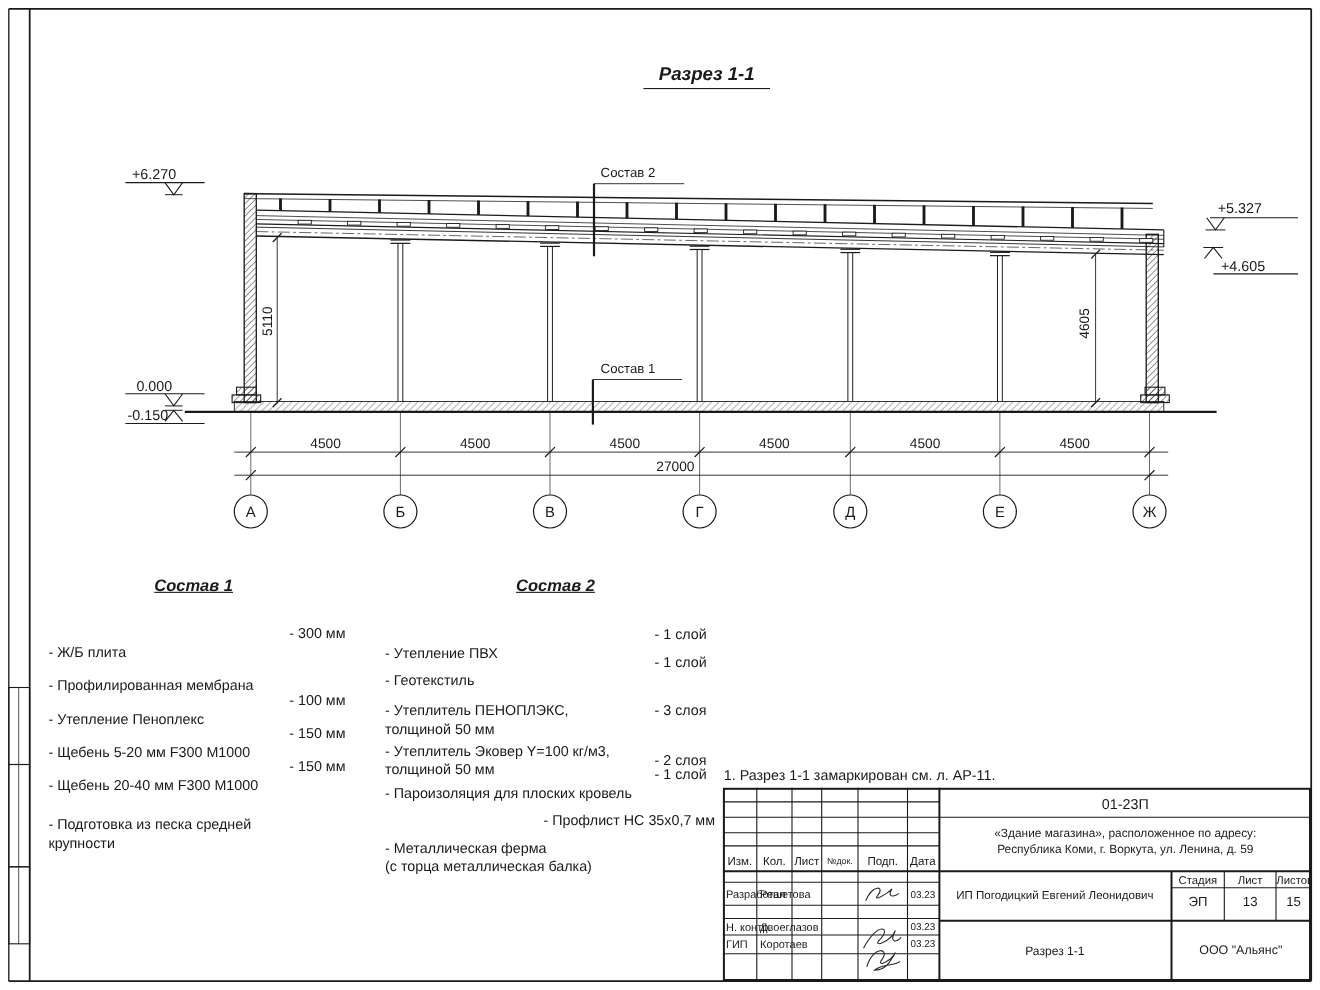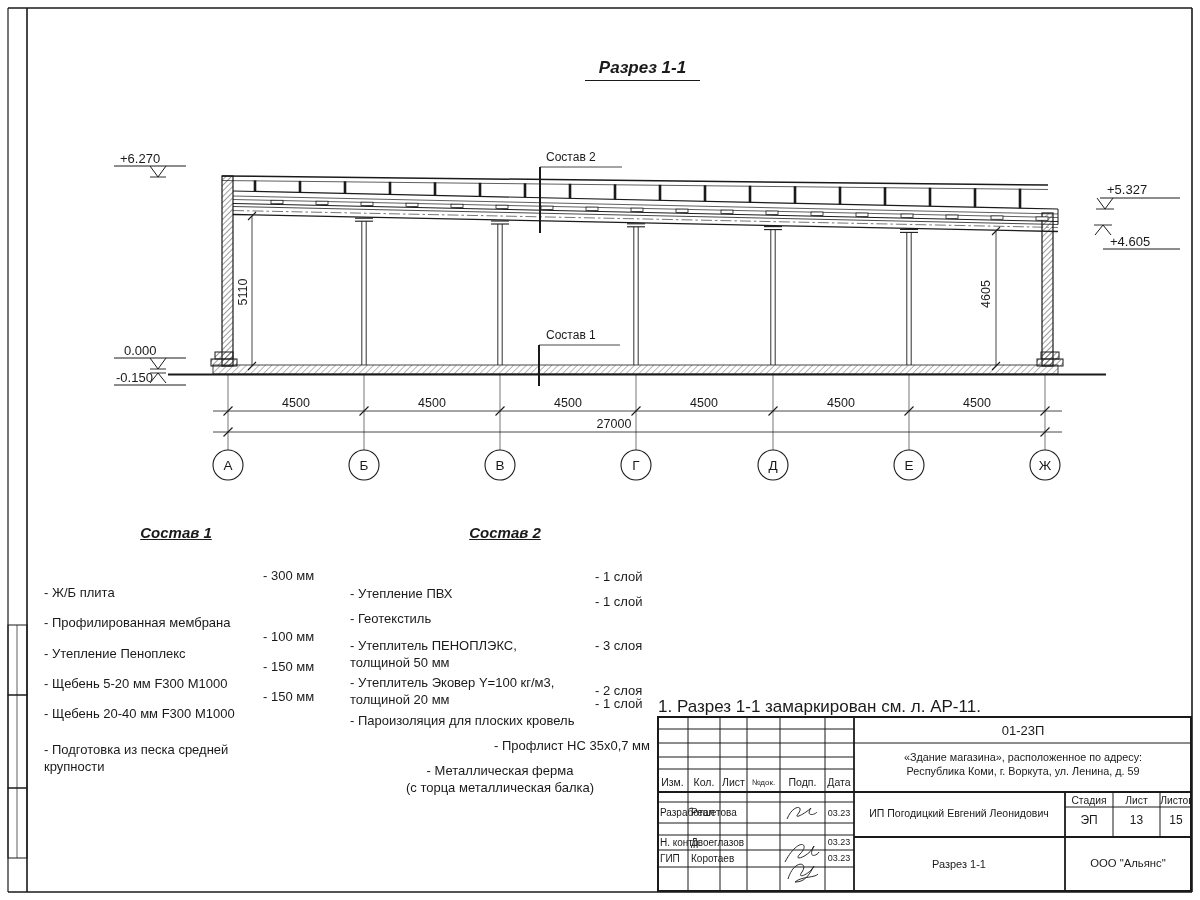--- a/index.html
+++ b/index.html
@@ -8,21 +8,21 @@
   .abs{position:absolute;}
   svg{display:block;}
   svg text{font-family:"Liberation Sans", sans-serif;fill:#1a1a1a;}
   .drawing-title{font-size:17px;font-style:italic;font-weight:bold;text-align:center;
     border-bottom:1.4px solid #1a1a1a;padding-bottom:2px;}
   .leader-label{font-size:12px;}
   .list-head{font-size:15px;font-style:italic;font-weight:bold;text-align:center;
     text-decoration:underline;}
   .li-row{font-size:13px;white-space:pre-line;line-height:17px;}
   .li-val{position:absolute;top:0;white-space:nowrap;}
-  .note{font-size:17px;}
+  .note{font-size:13px;}
 </style>
 </head>
 <body>
 
 <div class="sheet">
 
   <svg class="abs" style="left:0;top:0;" width="1200" height="900" viewBox="0 0 1200 900">
     <defs>
       <pattern id="hW" patternUnits="userSpaceOnUse" width="4" height="4" patternTransform="rotate(45)">
         <line x1="0" y1="0" x2="0" y2="4" stroke="#3a3a3a" stroke-width="1"></line>
@@ -267,31 +267,31 @@
       <span>- Геотекстиль</span>
       <span class="li-val" style="left:245px;">- 1 слой</span>
     </div>
     <div class="abs li-row" style="left:350px;top:620px;width:300px;">
       <span>- Утеплитель ПЕНОПЛЭКС,
   толщиной 50 мм</span>
       <span class="li-val" style="left:245px;top:17px;">- 3 слоя</span>
     </div>
     <div class="abs li-row" style="left:350px;top:657px;width:300px;">
       <span>- Утеплитель Эковер Y=100 кг/м3,
-  толщиной 20 мм</span>
+  толщиной 50 мм</span>
       <span class="li-val" style="left:245px;top:25px;">- 2 слоя</span>
     </div>
     <div class="abs li-row" style="left:350px;top:695px;width:300px;">
       <span>- Пароизоляция для плоских кровель</span>
       <span class="li-val" style="left:245px;">- 1 слой</span>
     </div>
     <div class="abs li-row" style="left:350px;top:720px;width:300px;text-align:right;">
       <span>- Профлист НС 35х0,7 мм</span>
     </div>
-    <div class="abs li-row" style="left:350px;top:745px;width:300px;text-align:center;">
+    <div class="abs li-row" style="left:350px;top:745px;width:300px;">
       <span>- Металлическая ферма
   (с торца металлическая балка)</span>
     </div>
   </div>
 
   <div class="abs note" style="left:658px;top:697px;">1. Разрез 1-1 замаркирован см. л. АР-11.</div>
 
   <div class="abs" style="left:657px;top:716px;width:535px;height:176px;">
     <svg width="535" height="176" viewBox="0 0 535 176">
       <g stroke="#1a1a1a">

